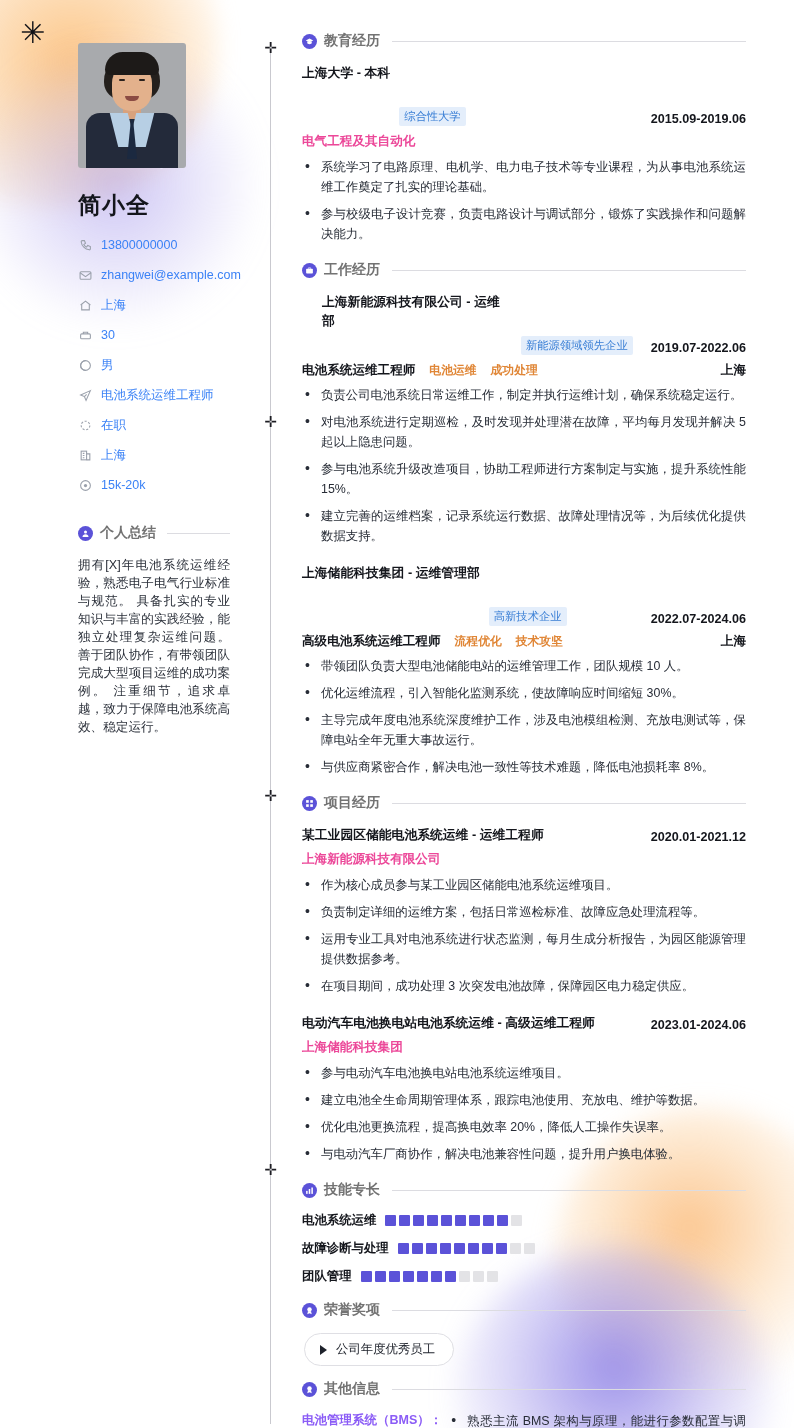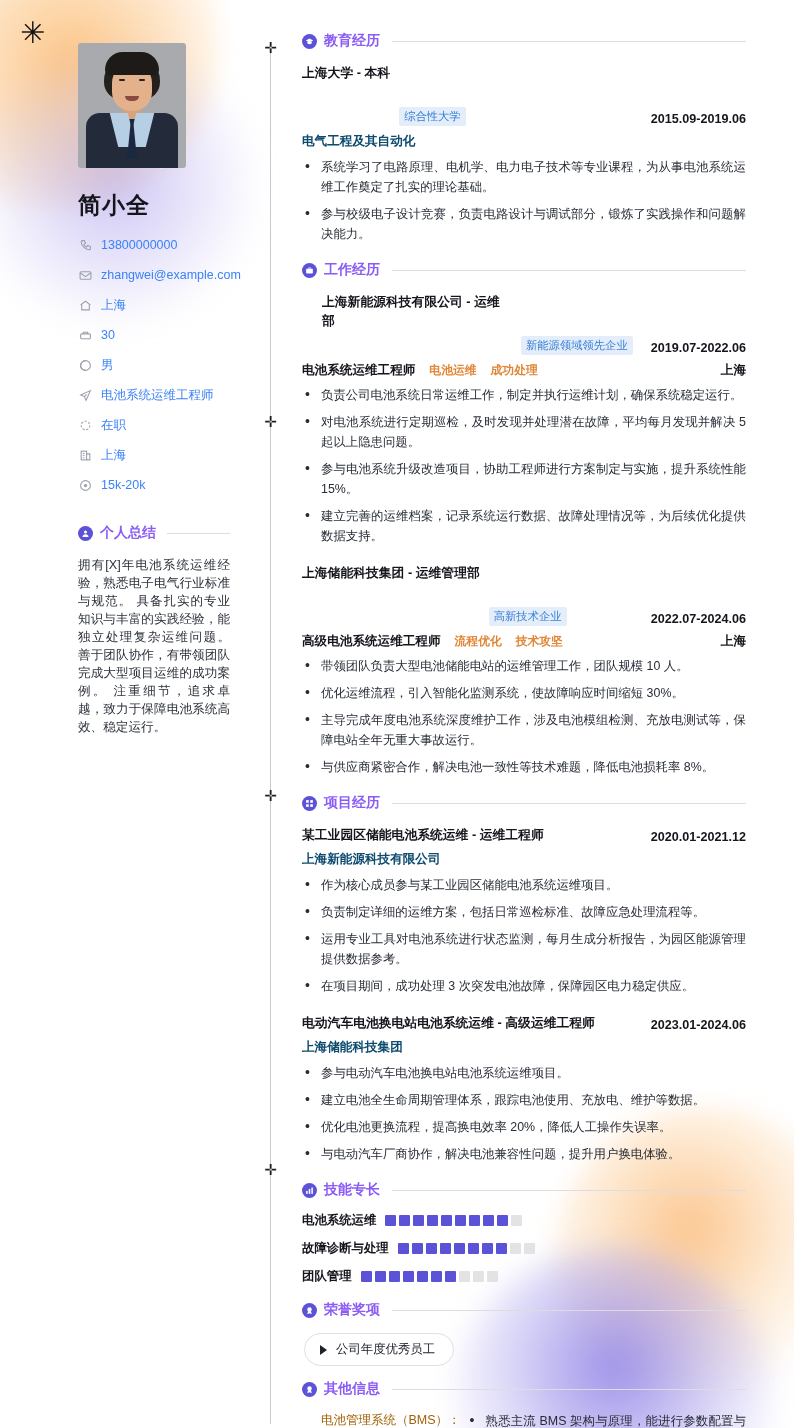--- a/index.html
+++ b/index.html
@@ -108,21 +108,21 @@
     color: #9aa0ab;
   }
   .c-icon svg { width: 13px; height: 13px; display: block; }
 
   
   .left-sec-head {
     display: flex; align-items: center; gap: 7px;
     margin: 30px 0 14px 2px;
   }
   .left-sec-head .rule { flex: 1 1 auto; height: 1px; background: #dcdce1; margin-left: 4px; }
-  .sec-title { font-size: 14px; font-weight: 700; color: #8b5cf6; white-space: nowrap; }
+  .sec-title { font-size: 14px; font-weight: 700; color: #737373; white-space: nowrap; }
 
   .sec-badge {
     width: 15px; height: 15px; border-radius: 50%;
     background: #5b52d8; flex: 0 0 15px;
     display: flex; align-items: center; justify-content: center;
     color: #fff; font-size: 9px; line-height: 1;
   }
   .sec-badge svg { width: 9px; height: 9px; display: block; fill: #fff; }
 
   .summary-text {
@@ -152,21 +152,21 @@
   .entry-date {
     font-size: 12.6px; font-weight: 700; color: #14161c;
     white-space: nowrap; flex: 0 0 auto; padding-top: 1px;
   }
   .entry-sub {
     display: flex; align-items: center; gap: 14px; margin-bottom: 6px;
   }
   .entry-sub-title { font-size: 12.6px; font-weight: 700; color: #14161c; }
   .tag-orange { font-size: 11.8px; color: #e08636; font-weight: 600; }
   .entry-loc { margin-left: auto; font-size: 12.6px; font-weight: 700; color: #14161c; }
-  .entry-org { font-size: 12.6px; font-weight: 700; color: #0c4a6e; margin-bottom: 7px; }
+  .entry-org { font-size: 12.6px; font-weight: 700; color: #ec4899; margin-bottom: 7px; }
 
   ul.bullets { list-style: none; margin: 0; padding: 0; }
   ul.bullets li {
     position: relative; padding-left: 19px; margin-bottom: 7px;
     font-size: 12.4px; line-height: 20px; color: #272c36; text-align: justify;
   }
   ul.bullets li::before {
     content: "•"; position: absolute; left: 3px; top: -1px;
     font-size: 14px; color: #272c36;
   }
@@ -183,21 +183,21 @@
   .honor-chip {
     display: inline-flex; align-items: center; gap: 9px;
     border: 1px solid #dfdfe4; border-radius: 17px;
     padding: 7px 18px 7px 15px; background: #fff;
     font-size: 12.4px; color: #22262f;
   }
   .tri { width: 0; height: 0; border-left: 7px solid #1e222b; border-top: 5px solid transparent; border-bottom: 5px solid transparent; }
 
   
   .other-row { display: flex; gap: 6px; align-items: flex-start; }
-  .other-key { font-size: 12.5px; font-weight: 400; color: #a16207; white-space: nowrap; padding-top: 1px; margin-left: 19px; }
+  .other-key { font-size: 12.5px; font-weight: 700; color: #8b5cf6; white-space: nowrap; padding-top: 1px; }
   .other-val { flex: 1 1 auto; }
   .other-val ul.bullets li { margin-bottom: 8px; }
 </style>
 </head>
 <body>
 
 <div class="page">
 
   <div class="blob blob-orange-tl"></div>
   <div class="blob blob-purple-tl"></div>

